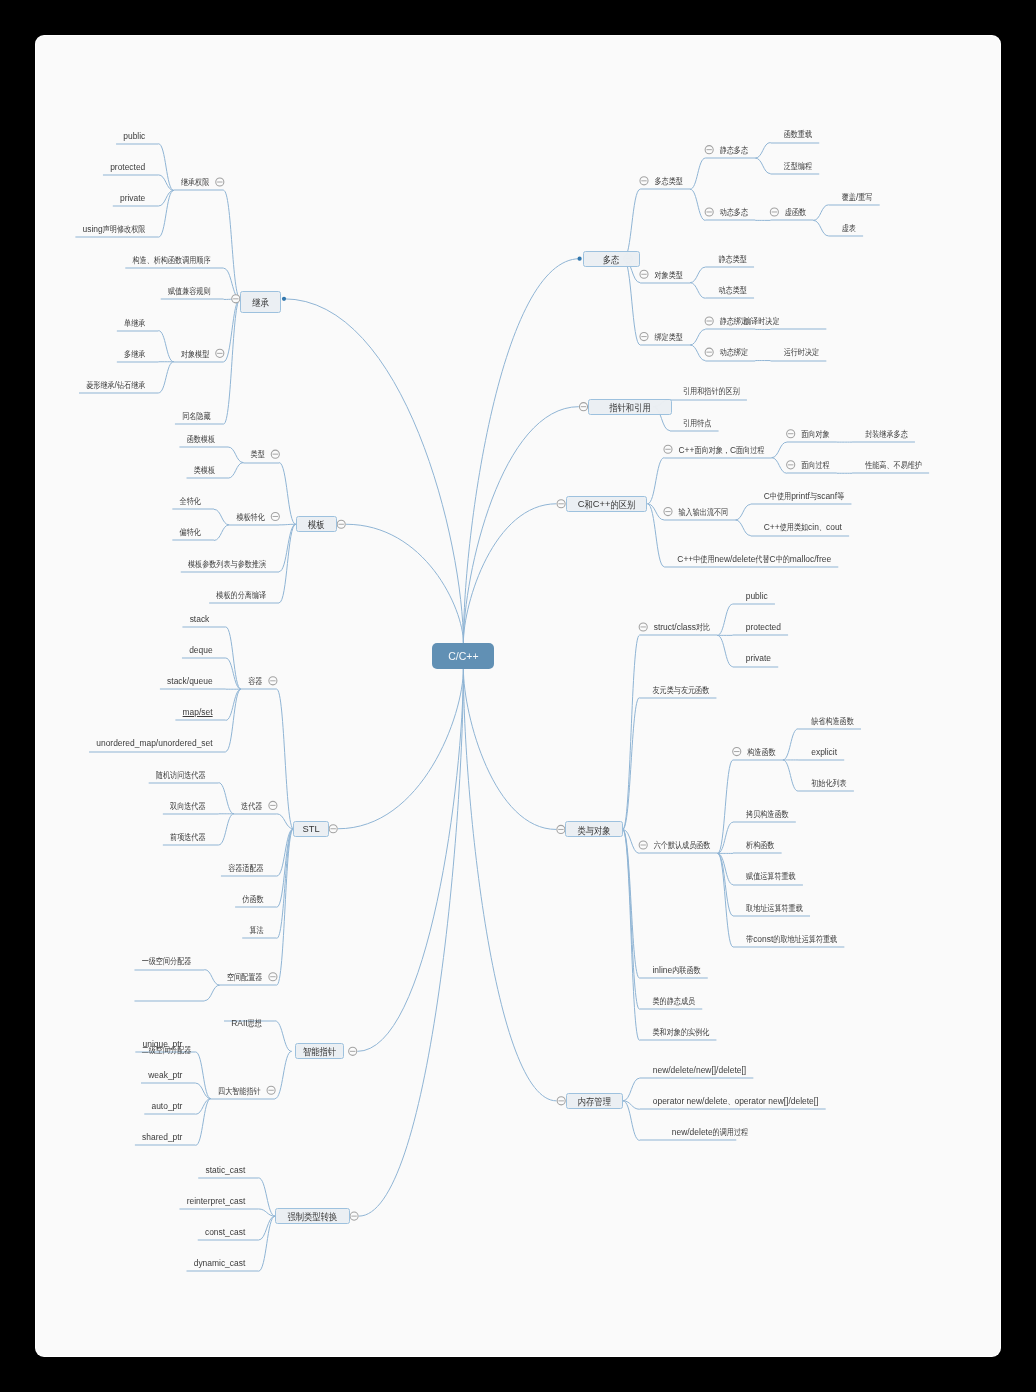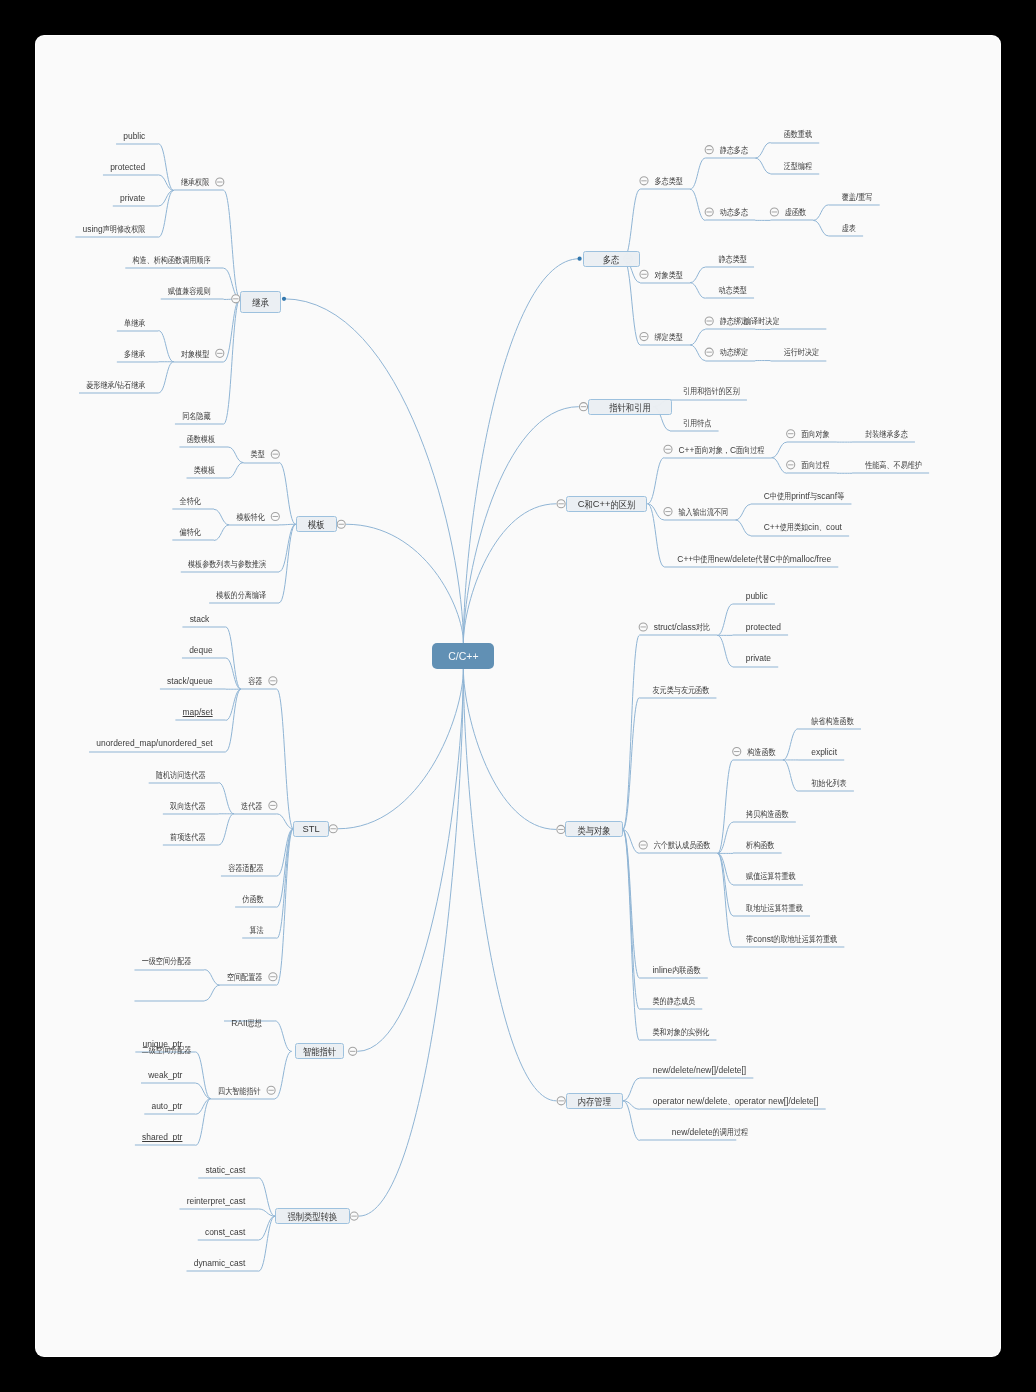--- a/index.html
+++ b/index.html
@@ -401,21 +401,21 @@
     <div class="lbl" style="left: 141.675px; top: 956.45px;"><span class="cjk">一级空间分配器</span></div>
     <div class="lbl" style="left: 141.675px; top: 1014px; margin-top: 31px;"><span class="cjk">二级空间分配器</span></div>
     <div class="nodebox" style="left: 295px; top: 1043.34px; width: 49px; height: 16px;">
       <span class="cjk">智能指针</span>
     </div>
     <div class="lbl" style="left: 231.191px; top: 1007.7px; margin-top: 10px;">RAII<span class="cjk">思想</span></div>
     <div class="lbl" style="left: 218.037px; top: 1085.58px;"><span class="cjk">四大智能指针</span></div>
     <div class="lbl" style="left: 142.547px; top: 1038.85px;">unique_ptr</div>
     <div class="lbl" style="left: 148.188px; top: 1070px;">weak_ptr</div>
     <div class="lbl" style="left: 151.469px; top: 1101.15px;">auto_ptr</div>
-    <div class="lbl" style="left: 142.094px; top: 1132.3px; text-decoration: underline;">shared_ptr</div>
+    <div class="lbl" style="left: 142.094px; top: 1132.3px;">shared_ptr</div>
     <div class="nodebox" style="left: 275.1px; top: 1208.12px; width: 74.5px; height: 16px;">
       <span class="cjk">强制类型转换</span>
     </div>
     <div class="lbl" style="left: 205.425px; top: 1164.7px;">static_cast</div>
     <div class="lbl" style="left: 186.675px; top: 1195.85px;">reinterpret_cast</div>
     <div class="lbl" style="left: 204.956px; top: 1227px;">const_cast</div>
     <div class="lbl" style="left: 193.706px; top: 1258.15px;">dynamic_cast</div>
     <div class="nodebox" style="left: 582.6px; top: 250.7px; width: 57px; height: 16px;">
       <span class="cjk">多态</span>
     </div>

